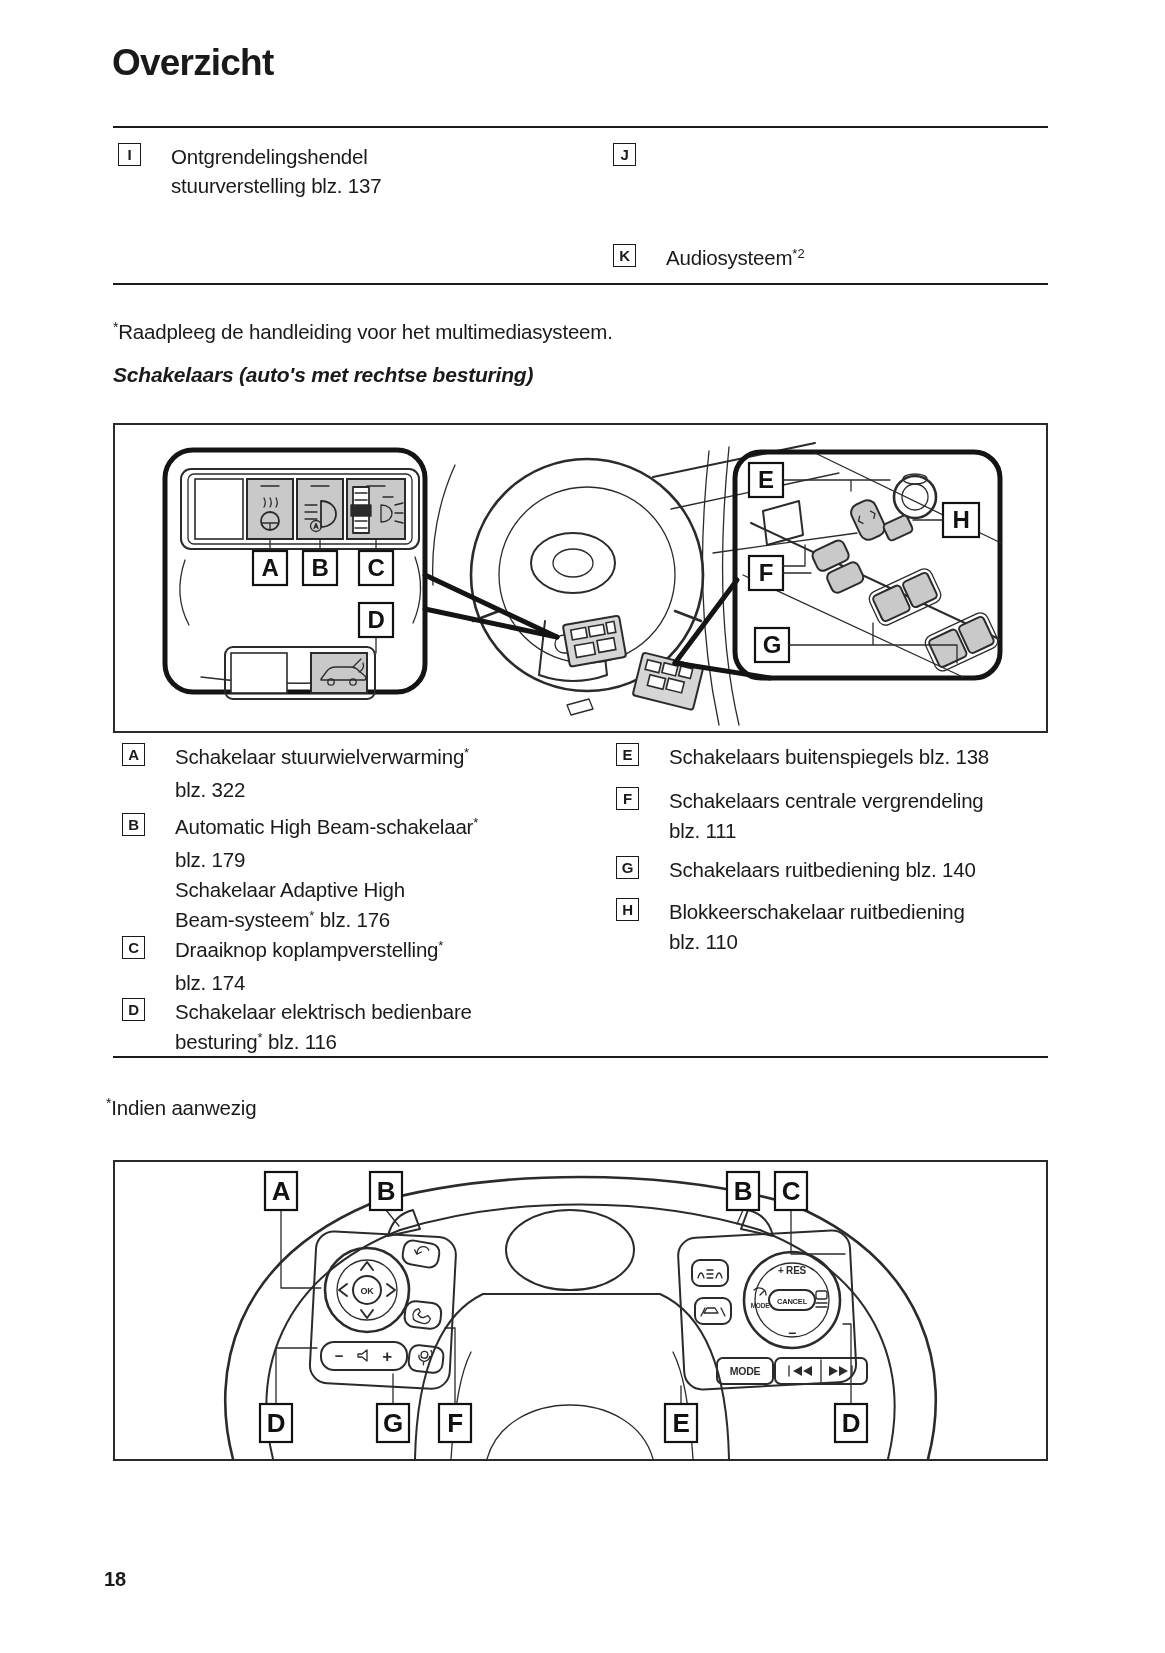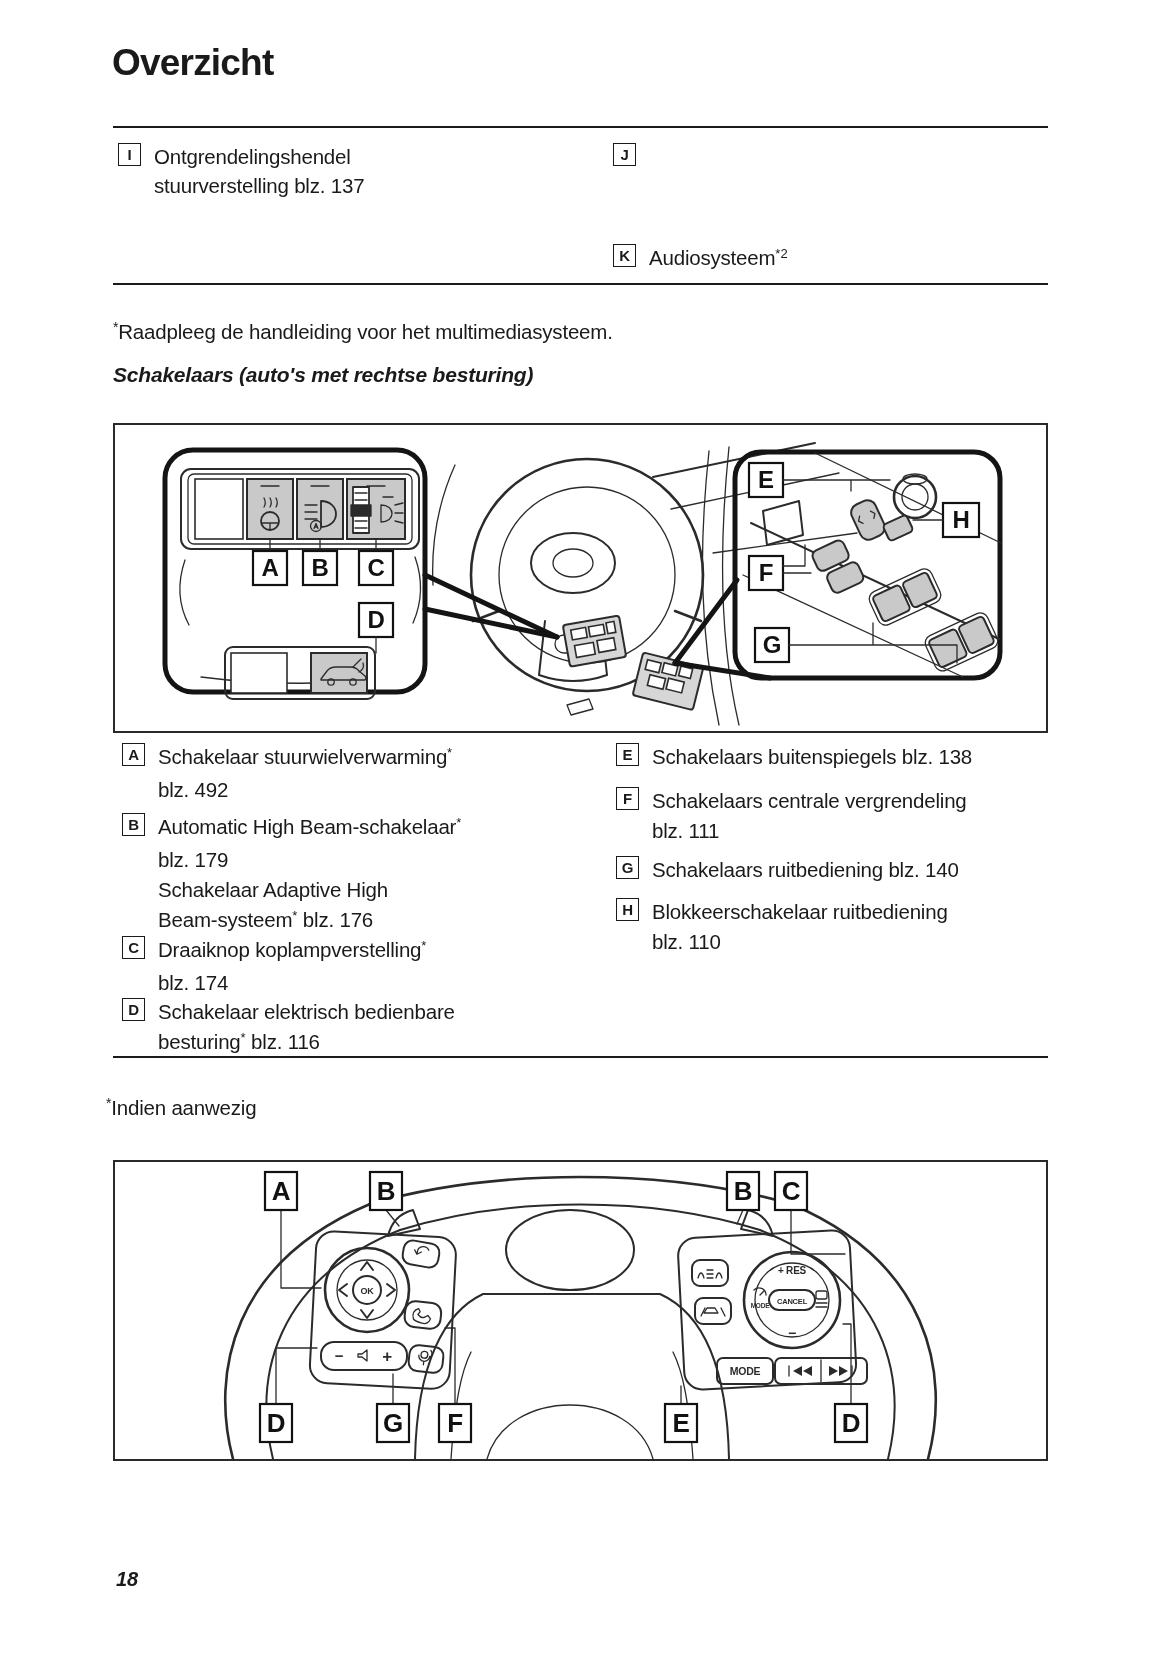--- a/index.html
+++ b/index.html
@@ -10,21 +10,21 @@
   }
   .abs{position:absolute;}
   .title{font-size:37px;font-weight:bold;letter-spacing:-0.8px;}
   .rule{height:2px;background:#1a1a1a;width:935px;left:113px;}
   .kv{display:flex;align-items:flex-start;}
   .kbox{
     display:inline-flex;flex:0 0 auto;align-items:center;justify-content:center;
     width:23px;height:23px;border:1.7px solid #1a1a1a;box-sizing:border-box;
     font-size:15px;font-weight:bold;margin-top:1px;background:#fff;
   }
-  .itext{margin-left:13px;font-size:20.5px;line-height:30px;}
+  .itext{margin-left:30px;font-size:20.5px;line-height:30px;}
   .itext.tight{line-height:29px;}
   .sup{font-size:13px;position:relative;top:-7px;letter-spacing:0;}
   .fnote{font-size:20.5px;}
   .fsup{font-size:14px;position:relative;top:-7px;}
   .h2{font-size:21px;font-weight:bold;font-style:italic;}
   .diagram{
     border:2px solid #2a2a2a;width:931px;background:#fff;box-sizing:content-box;
   }
   .pagenum{font-size:20px;font-weight:bold;}
   
@@ -257,21 +257,21 @@
         <text class="lbltext" x="657" y="228" font-size="24" text-anchor="middle">G</text>
         <path class="ln1" d="M674 220 H758 V198 M758 220 H842 V238"></path>
       </g>
     </svg>
   </div>
 
   <div class="abs kv" style="left:122px;top:742px;width:465px;">
     <span class="kbox">A</span>
     <div class="itext">
       <span>Schakelaar stuurwielverwarming</span><span class="sup">*</span><br>
-      <span>blz. 492</span>
+      <span>blz. 322</span>
     </div>
   </div>
 
   <div class="abs kv" style="left:122px;top:812px;width:465px;">
     <span class="kbox">B</span>
     <div class="itext">
       <span>Automatic High Beam-schakelaar</span><span class="sup">*</span><br>
       <span>blz. 179</span><br>
       <span>Schakelaar Adaptive High</span><br>
       <span>Beam-systeem</span><span class="sup">*</span><span> blz. 176</span>
@@ -494,15 +494,15 @@
         <rect class="lblrect" x="550" y="242" width="32" height="38"></rect>
         <text class="lbltext" x="566" y="270" font-size="26" text-anchor="middle">E</text>
       </g>
       <g>
         <rect class="lblrect" x="720" y="242" width="32" height="38"></rect>
         <text class="lbltext" x="736" y="270" font-size="26" text-anchor="middle">D</text>
       </g>
     </svg>
   </div>
 
-  <div class="abs pagenum" style="left:116px;top:1568px;font-style:italic;">18</div>
+  <div class="abs pagenum" style="left:104px;top:1568px;">18</div>
 
 </div>
 
 </body></html>

